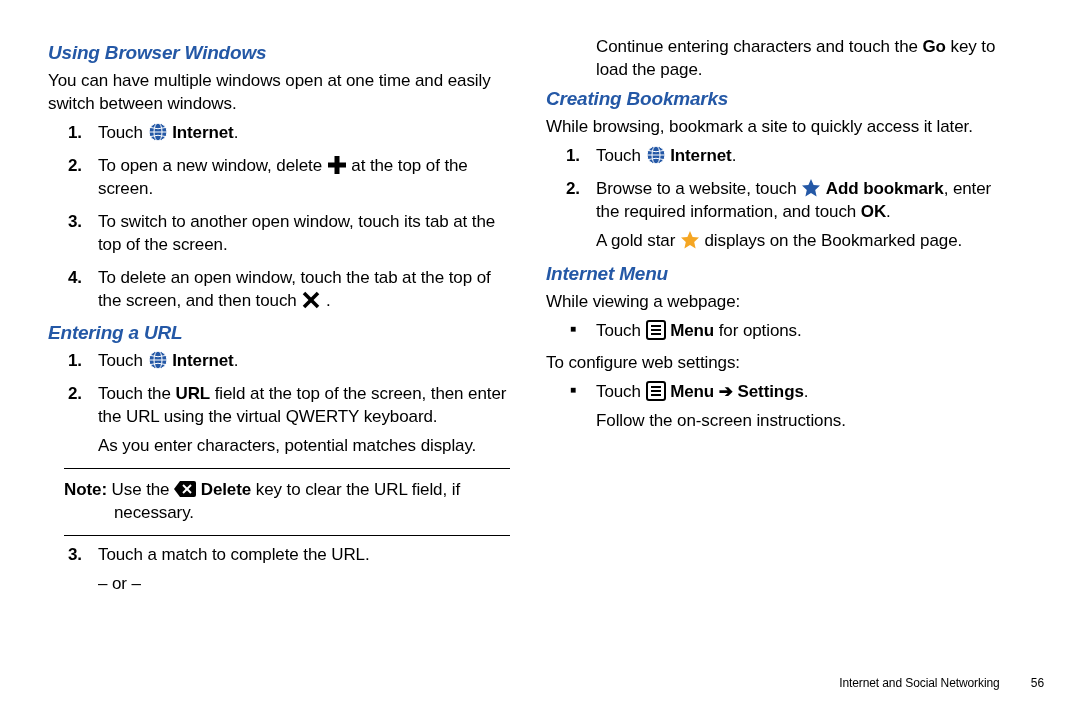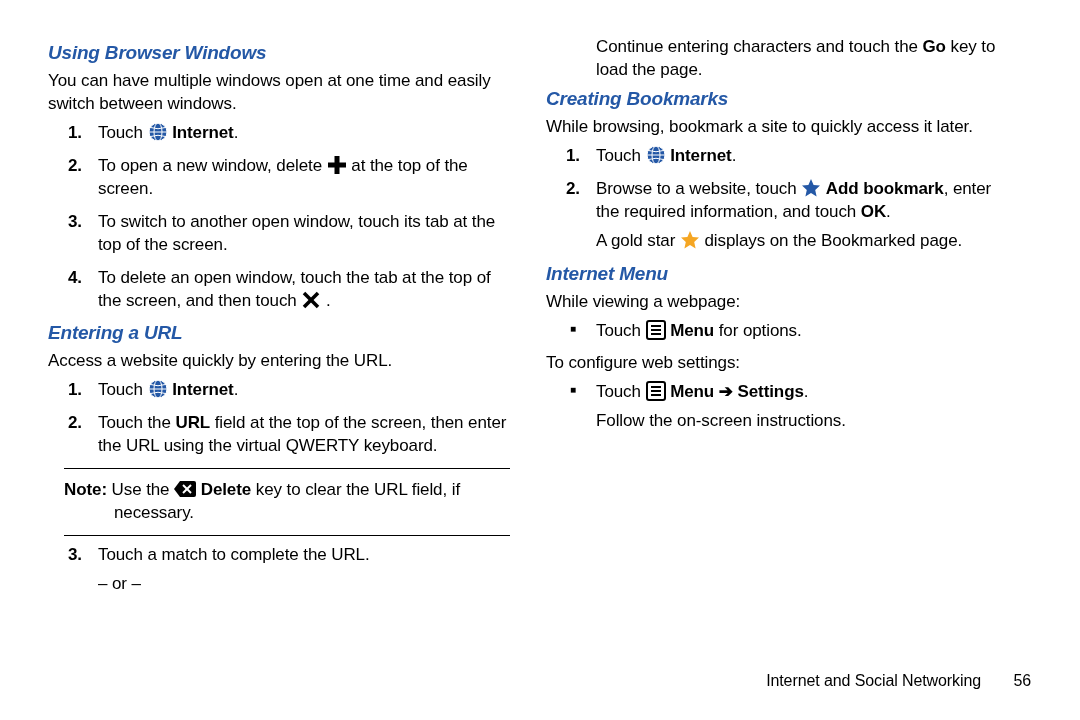--- a/index.html
+++ b/index.html
@@ -76,22 +76,22 @@
     break-inside: avoid;
   }
   .note-box p {
     margin: 0 0 0 50px;
     text-indent: -50px;
     line-height: 1.35;
   }
   .footer {
     position: absolute;
     bottom: 30px;
-    right: 49px;
-    font-size: 16px;
+    right: 36px;
+    font-size: 12px;
     text-align: right;
   }
   .footer .pnum { margin-left: 28px; }
   
   .ic {
     display: inline-block;
     vertical-align: -4px;
   }
   .arrow {
     display: inline-block;
@@ -165,32 +165,32 @@
     </li>
     <li>
       <span class="num">4.</span>
       <span>To delete an open window, touch the tab at the top of the screen, and then touch </span><svg class="ic" width="20" height="20">
           <use href="#i-close"></use>
         </svg><span> .</span>
     </li>
   </ol>
 
   <div class="section-heading">Entering a URL</div>
-  <p>Access a website quickly by entering the URL.</p>
   <ol class="steps">
     <li>
       <span class="num">1.</span>
       <span>Touch </span><svg class="ic" width="20" height="20">
           <use href="#i-globe"></use>
         </svg>
       <span class="bold">Internet</span><span>.</span>
     </li>
     <li>
       <span class="num">2.</span>
       <span>Touch the </span><span class="bold">URL</span><span> field at the top of the screen, then enter the URL using the virtual QWERTY keyboard.</span>
+      <p style="margin:6px 0 0 0">As you enter characters, potential matches display.</p>
     </li>
   </ol>
 
   <div class="note-box">
     <p>
       <span class="bold">Note:</span><span> Use the </span><svg class="ic" width="22" height="20">
           <use href="#i-del"></use>
         </svg>
       <span class="bold">Delete</span><span> key to clear the URL field, if necessary.</span>
     </p>

